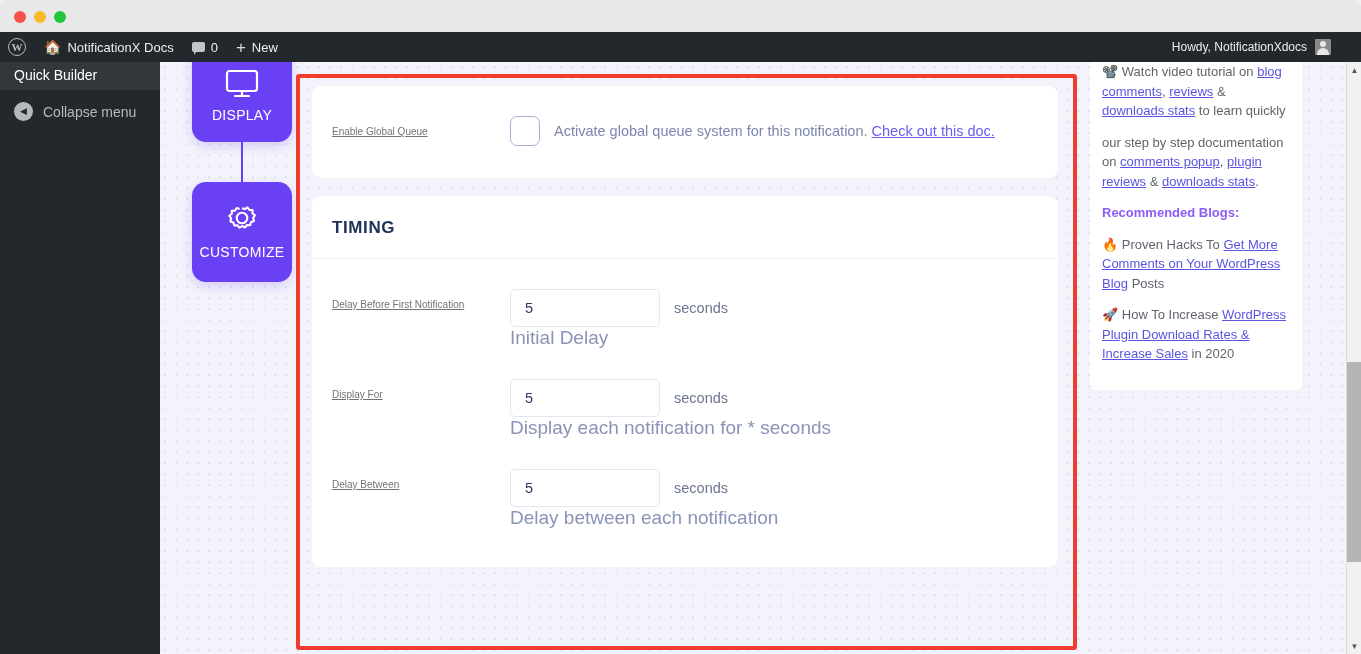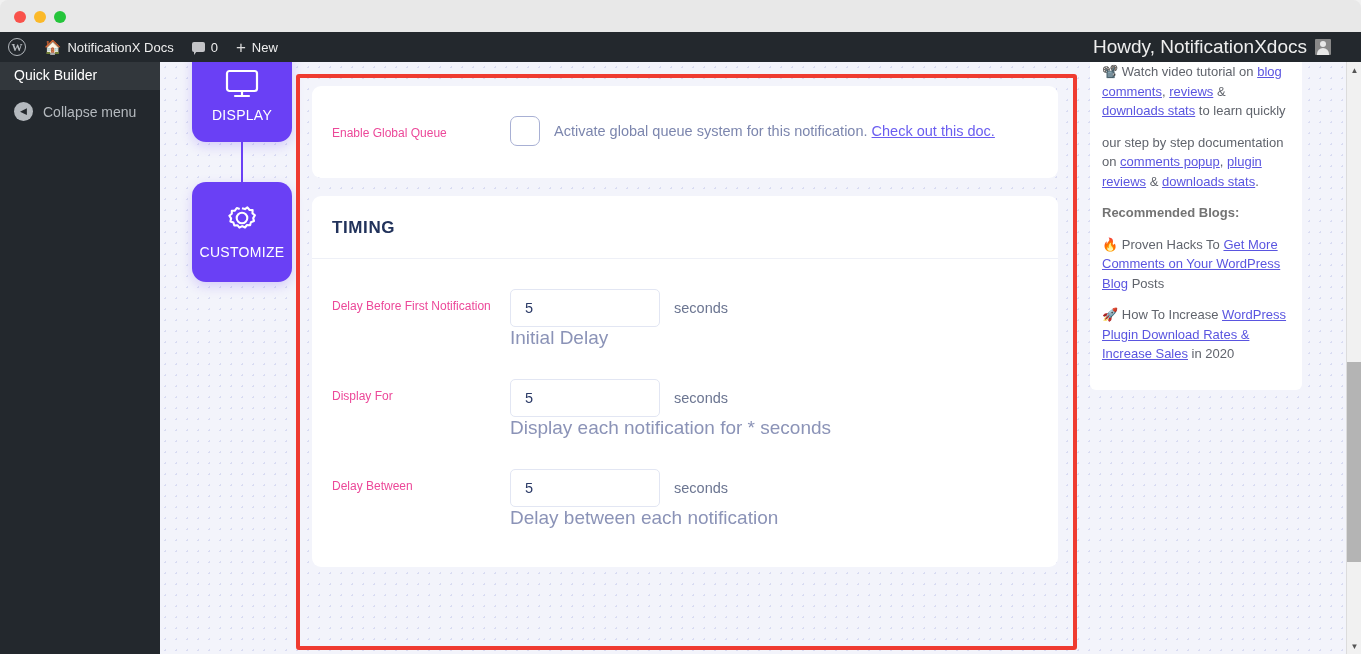--- a/index.html
+++ b/index.html
@@ -56,21 +56,21 @@
     background: #c3c4c7; border-radius: 2px; position: relative;
   }
   .comment-icon::after {
     content: ""; position: absolute; left: 2px; top: 9px;
     border-left: 3px solid #c3c4c7;
     border-bottom: 4px solid transparent;
   }
   .plus-icon { font-size: 17px; font-weight: 300; color: #dcdcdc; line-height: 1; }
   #adminbar-right {
     margin-left: auto; display: flex; align-items: center;
-    gap: 8px; padding-right: 30px; font-size: 19px; color: #eee;
+    gap: 8px; padding-right: 30px; font-size: 12px; color: #eee;
   }
   .avatar-box {
     width: 16px; height: 16px; background: #888; border-radius: 1px;
     position: relative; overflow: hidden;
   }
   .avatar-box::before {
     content: ""; position: absolute; left: 5px; top: 2px;
     width: 6px; height: 6px; border-radius: 50%; background: #e8e8e8;
   }
   .avatar-box::after {
@@ -167,22 +167,22 @@
     color: #21325b; letter-spacing: .6px;
   }
   .card-body { padding: 18px 20px 20px 20px; }
 
   .field-row {
     display: flex; align-items: flex-start;
     padding: 12px 0;
   }
   .field-label {
     width: 178px; flex: none;
-    font-size: 12px; color: #ec4899;
-    line-height: 1.35; padding-top: 9px;
+    font-size: 10px; color: #737373;
+    line-height: 1.35; padding-top: 9px; text-decoration: underline;
   }
   .field-control { flex: 1; }
   .control-line { display: flex; align-items: center; gap: 14px; }
 
   .checkbox-box {
     width: 30px; height: 30px;
     border: 1.5px solid #a8b0d4;
     border-radius: 7px;
     background: #fff;
     flex: none;
@@ -215,21 +215,21 @@
     border-radius: 0 0 6px 6px;
     padding: 0px 12px 14px 12px;
     font-size: 13px;
     color: #60646c;
     line-height: 1.5;
   }
   #info-widget p { margin: 0 0 12px 0; }
   #info-widget p:first-child { padding-top: 0; }
   #info-widget a { color: #5a55e0; text-decoration: underline; }
   #info-widget .emoji { font-size: 13px; }
-  #info-widget .bold-line { font-weight: bold; color: #737373; }
+  #info-widget .bold-line { font-weight: bold; color: #8b5cf6; }
 
   
   #page-scrollbar {
     position: absolute; right: 0; top: 62px;
     width: 15px; height: 592px;
     background: #f1f1f1;
     border-left: 1px solid #dcdcdc;
     z-index: 9;
   }
   .sb-arrow {

